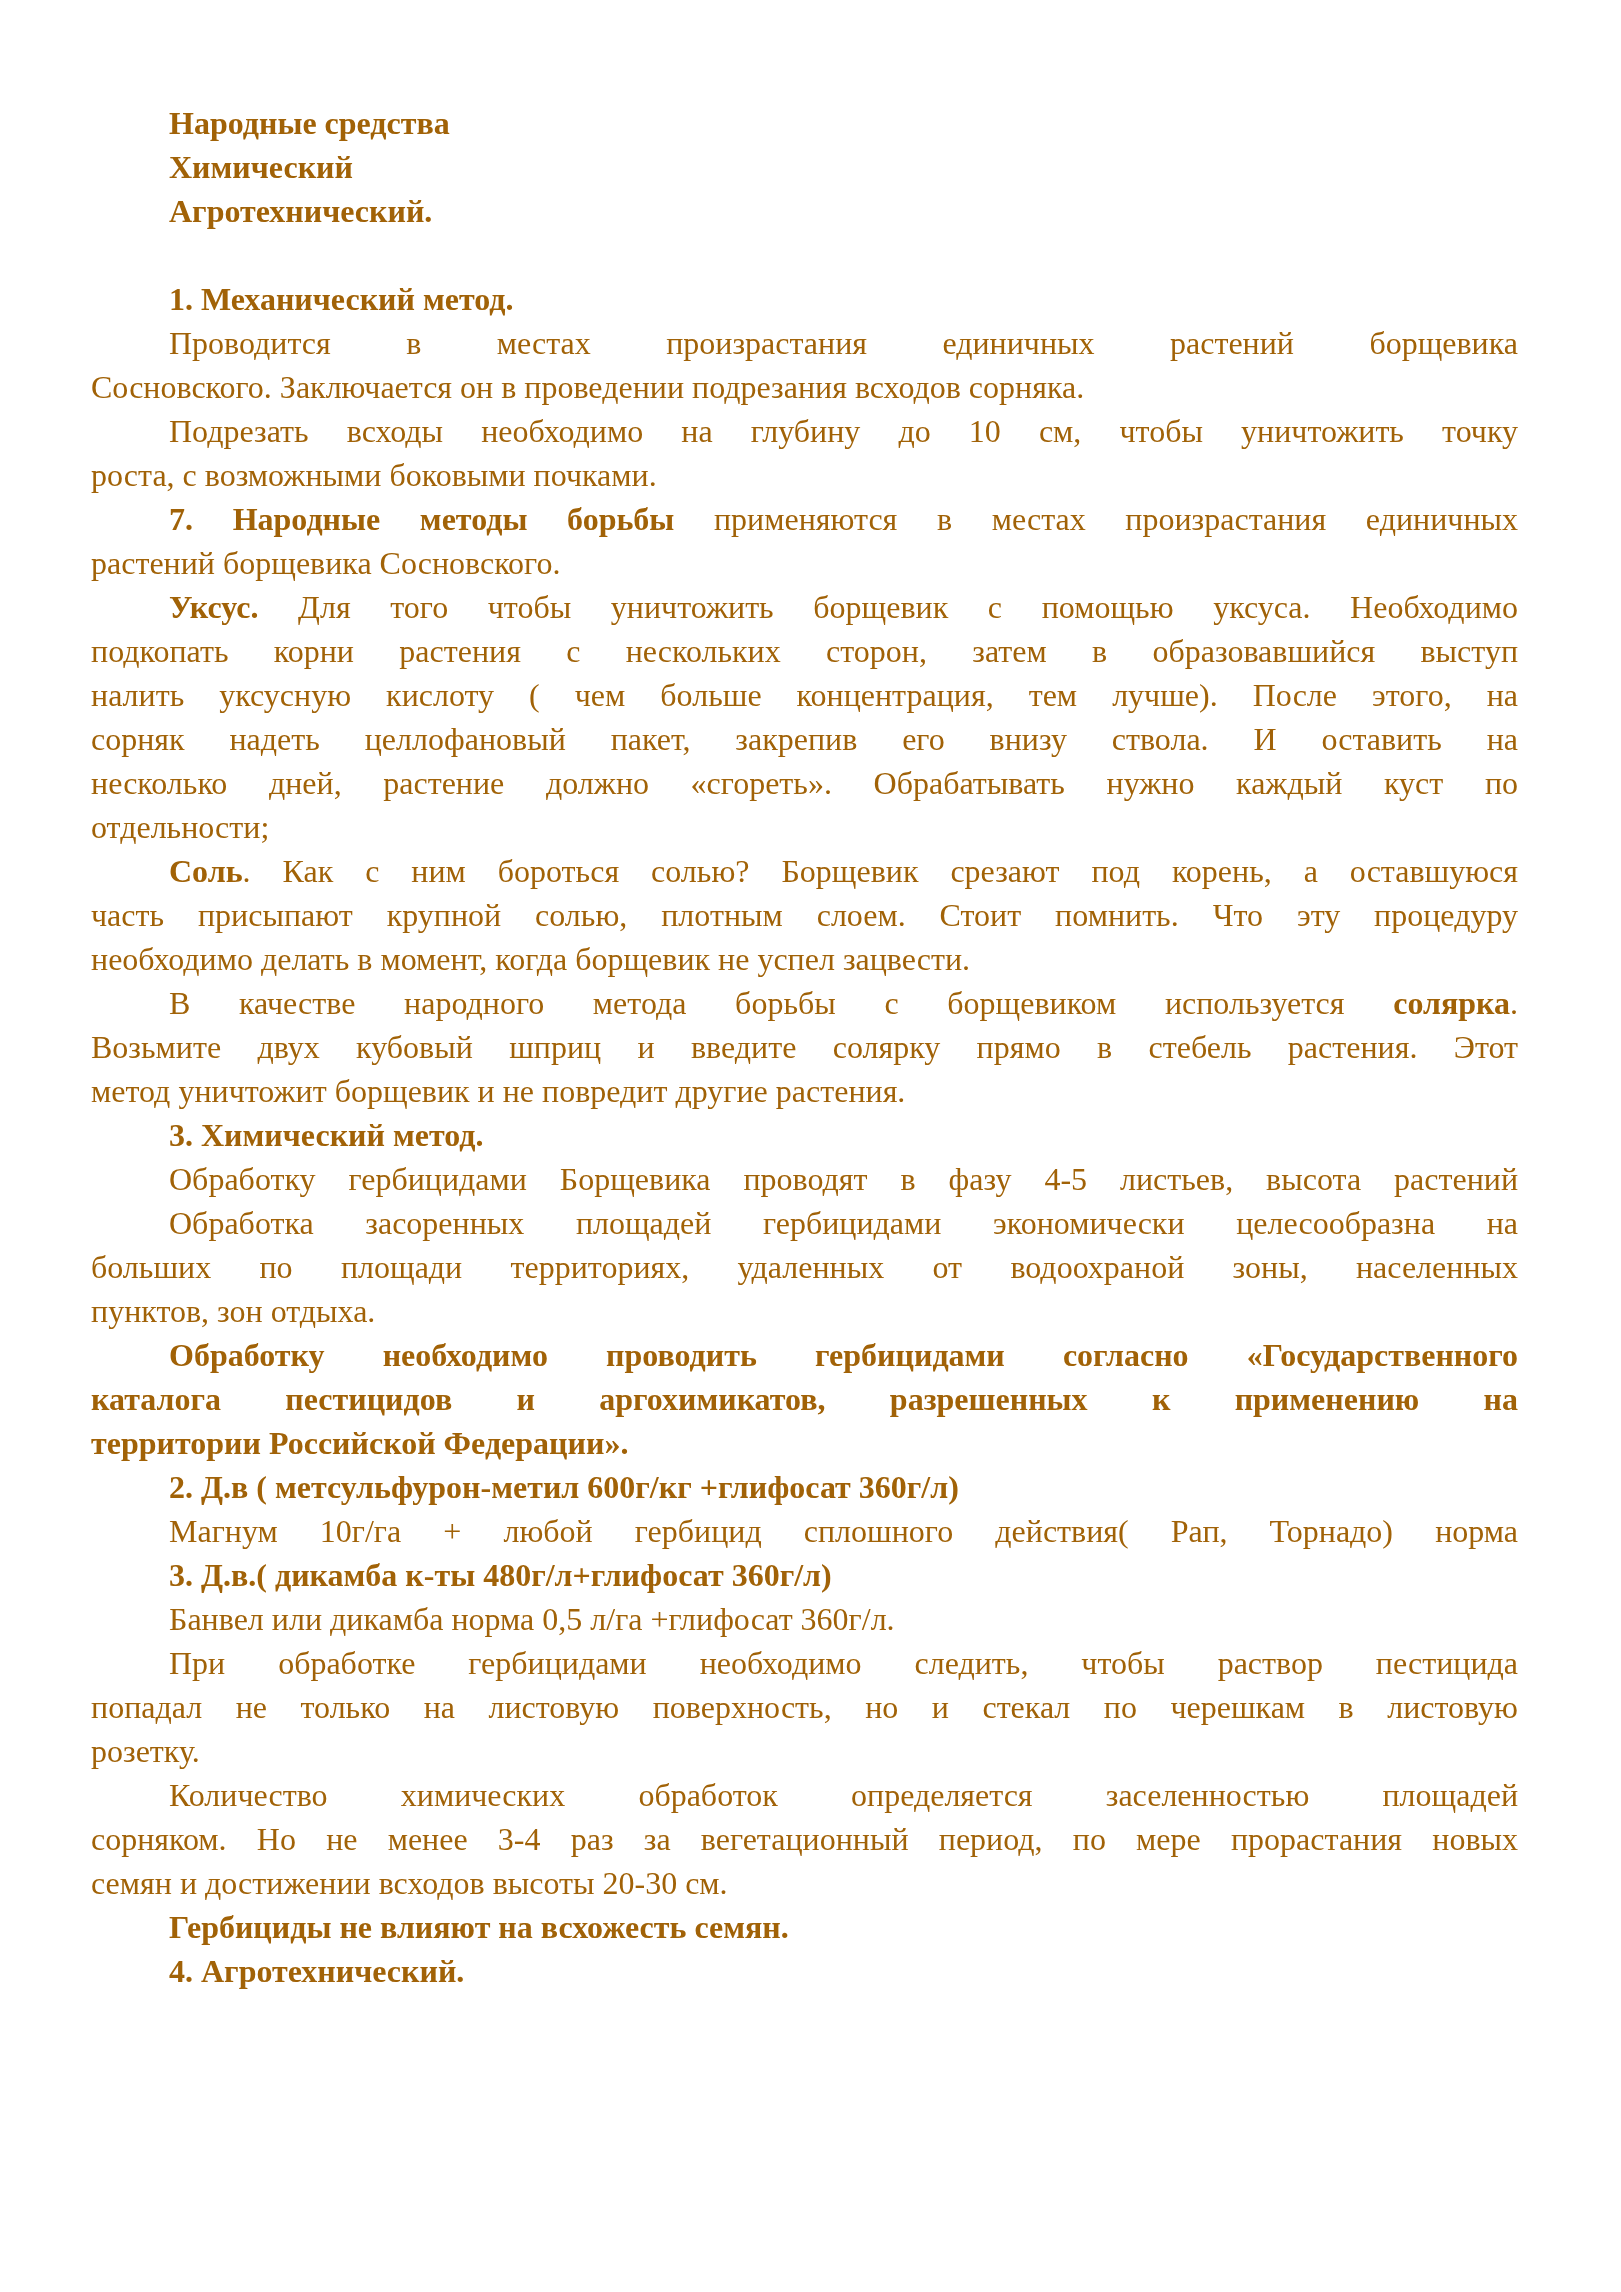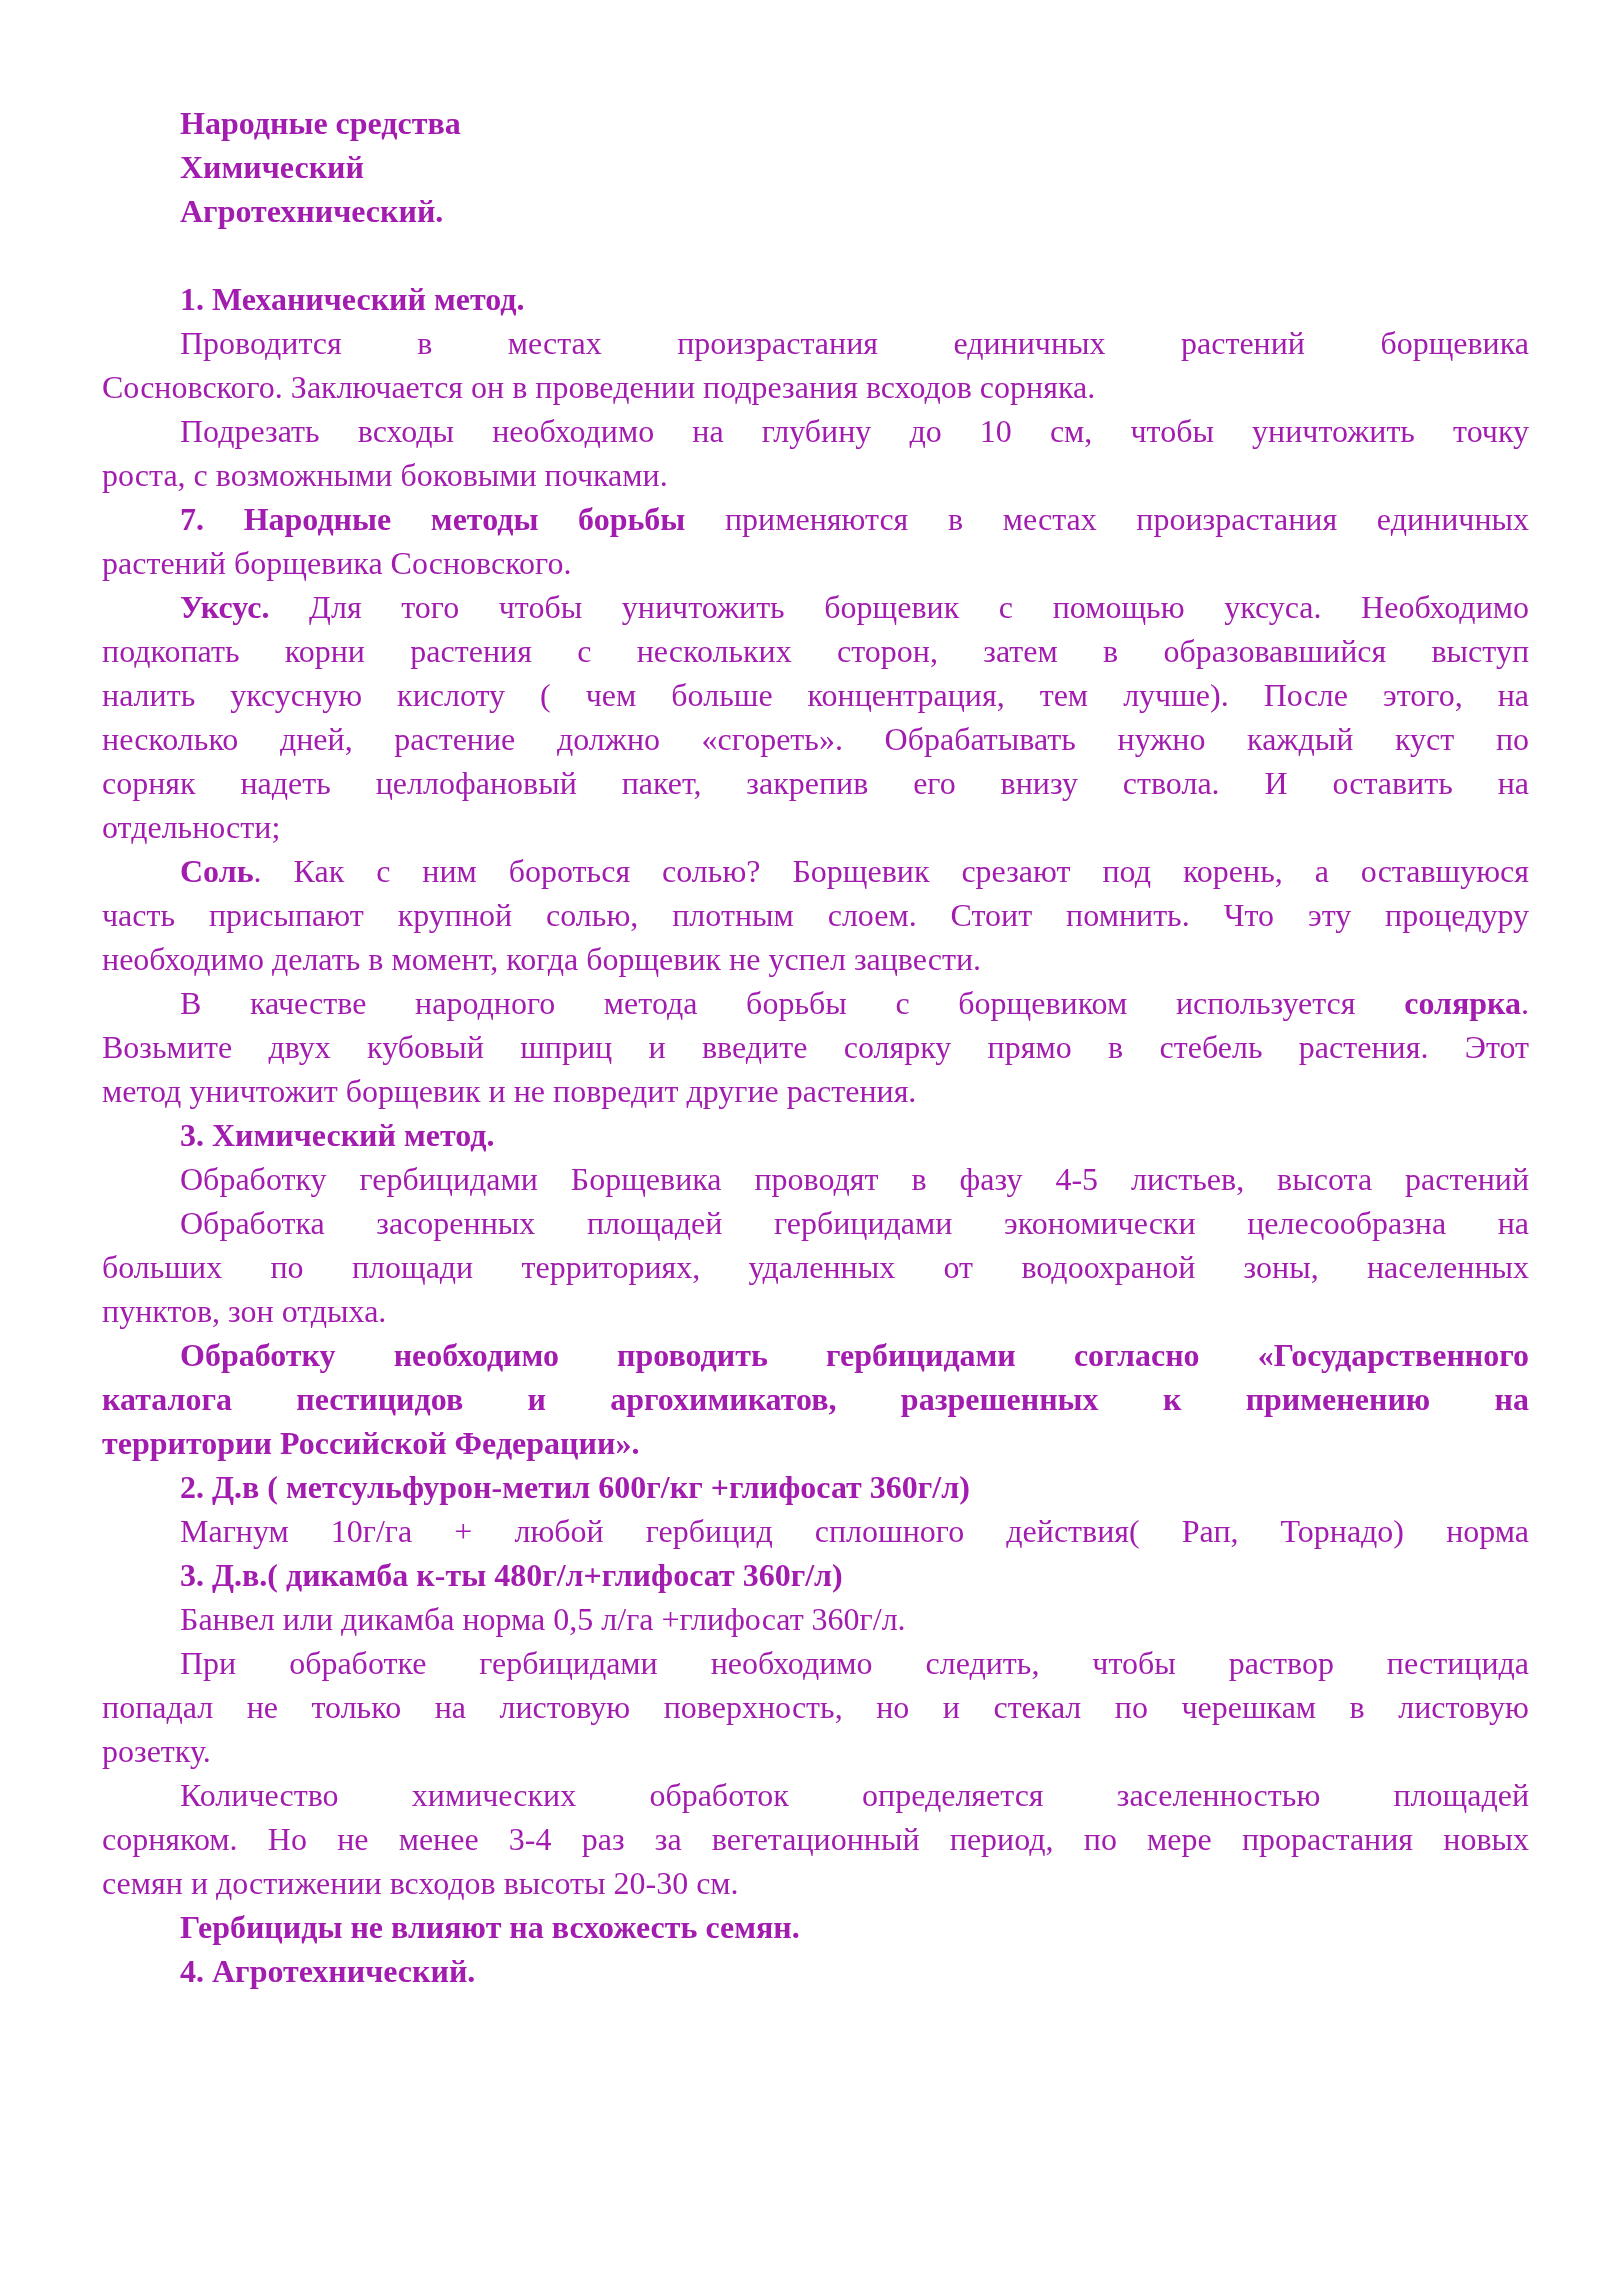--- a/index.html
+++ b/index.html
@@ -1,25 +1,25 @@
 <!DOCTYPE html>
 <html><head>
 <meta charset="utf-8">
 <style>
   html, body { margin: 0; padding: 0; background: #ffffff; }
   body { width: 1621px; height: 2293px; position: relative; overflow: hidden; }
   .page {
     position: absolute;
-    left: 102px;
+    left: 91px;
     top: 101px;
     width: 1427px;
     font-family: "Liberation Serif", "DejaVu Serif", serif;
     font-size: 32px;
     line-height: 44px;
-    color: #a21caf;
+    color: #a16207;
   }
   .b { font-weight: bold; }
   .u { text-decoration-thickness: 2.9px; text-underline-offset: 3.9px; }
   .ind { padding-left: 78px; }
   .gap { height: 44px; }
   .jl { display: block; text-align: justify; text-align-last: justify; white-space: normal; height: 44px; overflow: hidden; }
   .nl { display: block; white-space: nowrap; height: 44px; }
 </style>
 </head>
 <body>
@@ -40,22 +40,22 @@
   <div class="jl ind">
     <span class="b">7. Народные методы борьбы</span><span> применяются в местах произрастания единичных</span>
   </div>
   <div class="nl">растений борщевика Сосновского.</div>
 
   <div class="jl ind">
     <span class="b u">Уксус.</span><span> Для того чтобы уничтожить борщевик с помощью уксуса. Необходимо</span>
   </div>
   <div class="jl">подкопать корни растения с нескольких сторон, затем в образовавшийся выступ</div>
   <div class="jl">налить уксусную кислоту ( чем больше концентрация, тем лучше). После этого, на</div>
+  <div class="jl">сорняк надеть целлофановый пакет, закрепив его внизу ствола. И оставить на</div>
   <div class="jl">несколько дней, растение должно «сгореть». Обрабатывать нужно каждый куст по</div>
-  <div class="jl">сорняк надеть целлофановый пакет, закрепив его внизу ствола. И оставить на</div>
   <div class="nl">отдельности;</div>
 
   <div class="jl ind">
     <span class="b u">Соль</span><span>. Как с ним бороться солью? Борщевик срезают под корень, а оставшуюся</span>
   </div>
   <div class="jl">часть присыпают крупной солью, плотным слоем. Стоит помнить. Что эту процедуру</div>
   <div class="nl">необходимо делать в момент, когда борщевик не успел зацвести.</div>
 
   <div class="jl ind">
     <span>В качестве народного метода борьбы с борщевиком используется </span><span class="b u">солярка</span><span>.</span>

